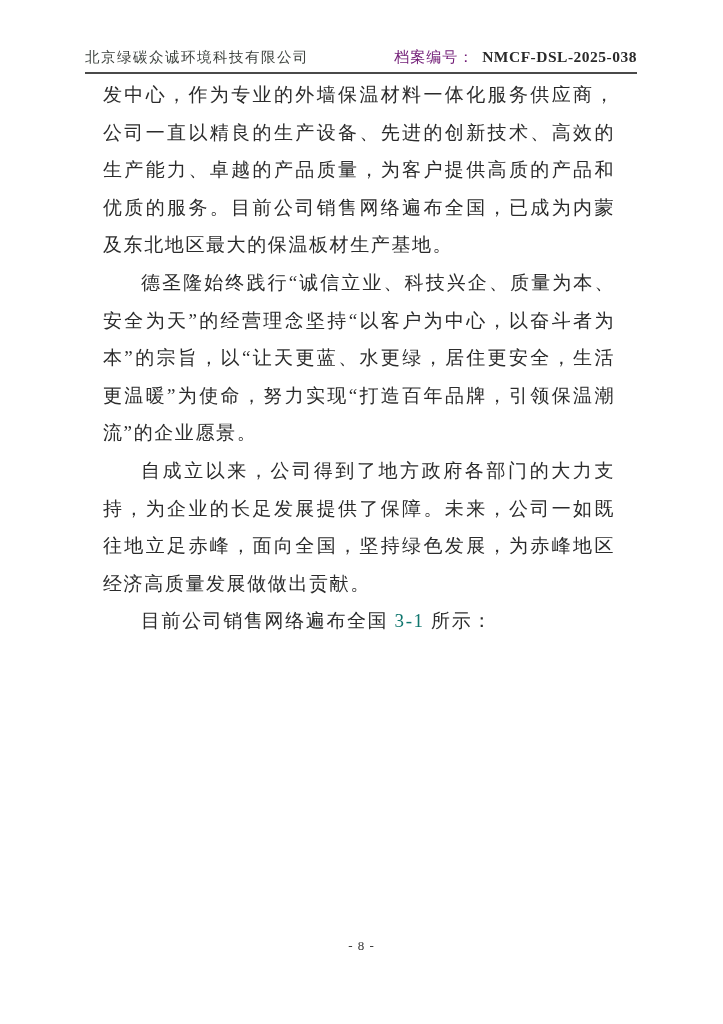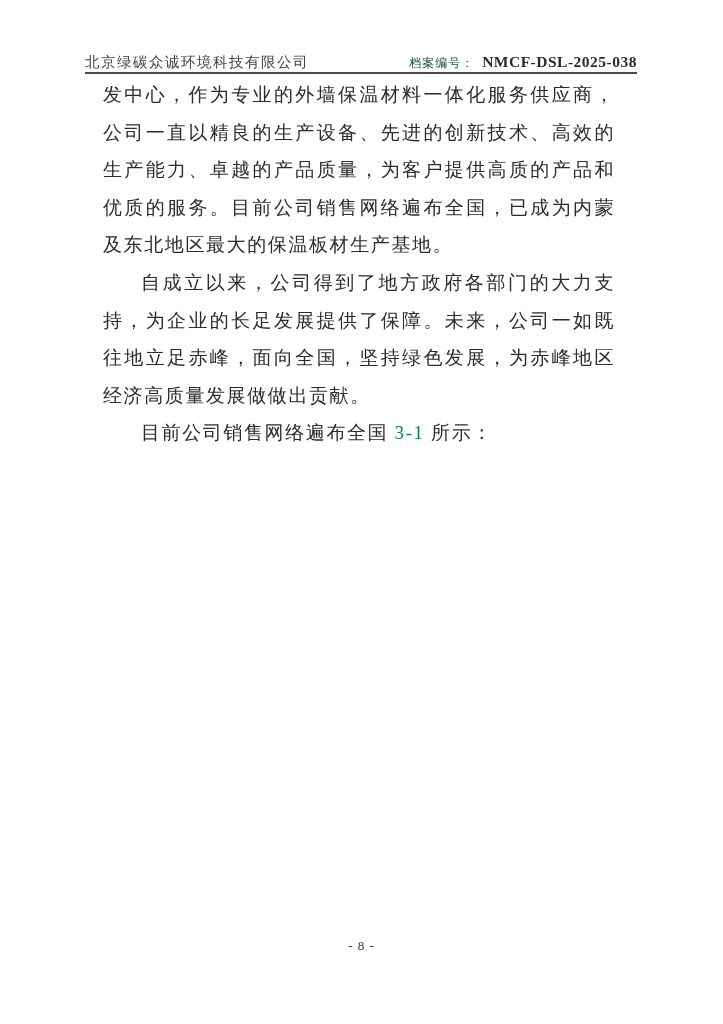--- a/index.html
+++ b/index.html
@@ -20,36 +20,37 @@
   .header {
     position: absolute;
     top: 46px;
     left: 85px;
     right: 86px;
     height: 28px;
     display: flex;
     justify-content: space-between;
     align-items: flex-end;
     border-bottom: 2px solid #4a4a4a;
+    padding-bottom: 5px;
     box-sizing: border-box;
   }
   .header .company {
     font-size: 14.5px;
     letter-spacing: 1.5px;
     color: #3d423e;
     white-space: nowrap;
   }
   .header .doc-num {
     white-space: nowrap;
     display: inline-flex;
     align-items: baseline;
   }
   .header .doc-num .label {
-    font-size: 12px;
-    color: #14532d;
+    font-size: 15px;
+    color: #701a75;
     letter-spacing: 1px;
     margin-right: 8px;
   }
   .header .doc-num .value {
     font-size: 15.5px;
     font-weight: bold;
     color: #2a2a2a;
     letter-spacing: 0.5px;
     text-align: right;
   }
@@ -96,20 +97,21 @@
   <div class="header">
     <span class="company">北京绿碳众诚环境科技有限公司</span>
     <span class="doc-num">
       <span class="label">档案编号：</span>
       <span class="value">NMCF-DSL-2025-038</span>
     </span>
   </div>
 
   <div class="doc-body">
     <p class="noindent">发中心，作为专业的外墙保温材料一体化服务供应商，公司一直以精良的生产设备、先进的创新技术、高效的生产能力、卓越的产品质量，为客户提供高质的产品和优质的服务。目前公司销售网络遍布全国，已成为内蒙及东北地区最大的保温板材生产基地。</p>
+    <p>德圣隆始终践行“诚信立业、科技兴企、质量为本、安全为天”的经营理念坚持“以客户为中心，以奋斗者为本”的宗旨，以“让天更蓝、水更绿，居住更安全，生活更温暖”为使命，努力实现“打造百年品牌，引领保温潮流”的企业愿景。</p>
     <p>自成立以来，公司得到了地方政府各部门的大力支持，为企业的长足发展提供了保障。未来，公司一如既往地立足赤峰，面向全国，坚持绿色发展，为赤峰地区经济高质量发展做做出贡献。</p>
     <p><span>目前公司销售网络遍布全国 </span><span class="figref">3-1</span><span> 所示：</span></p>
   </div>
 
   <div class="footer">
     <span>- 8 -</span>
   </div>
 
 </div>
 

